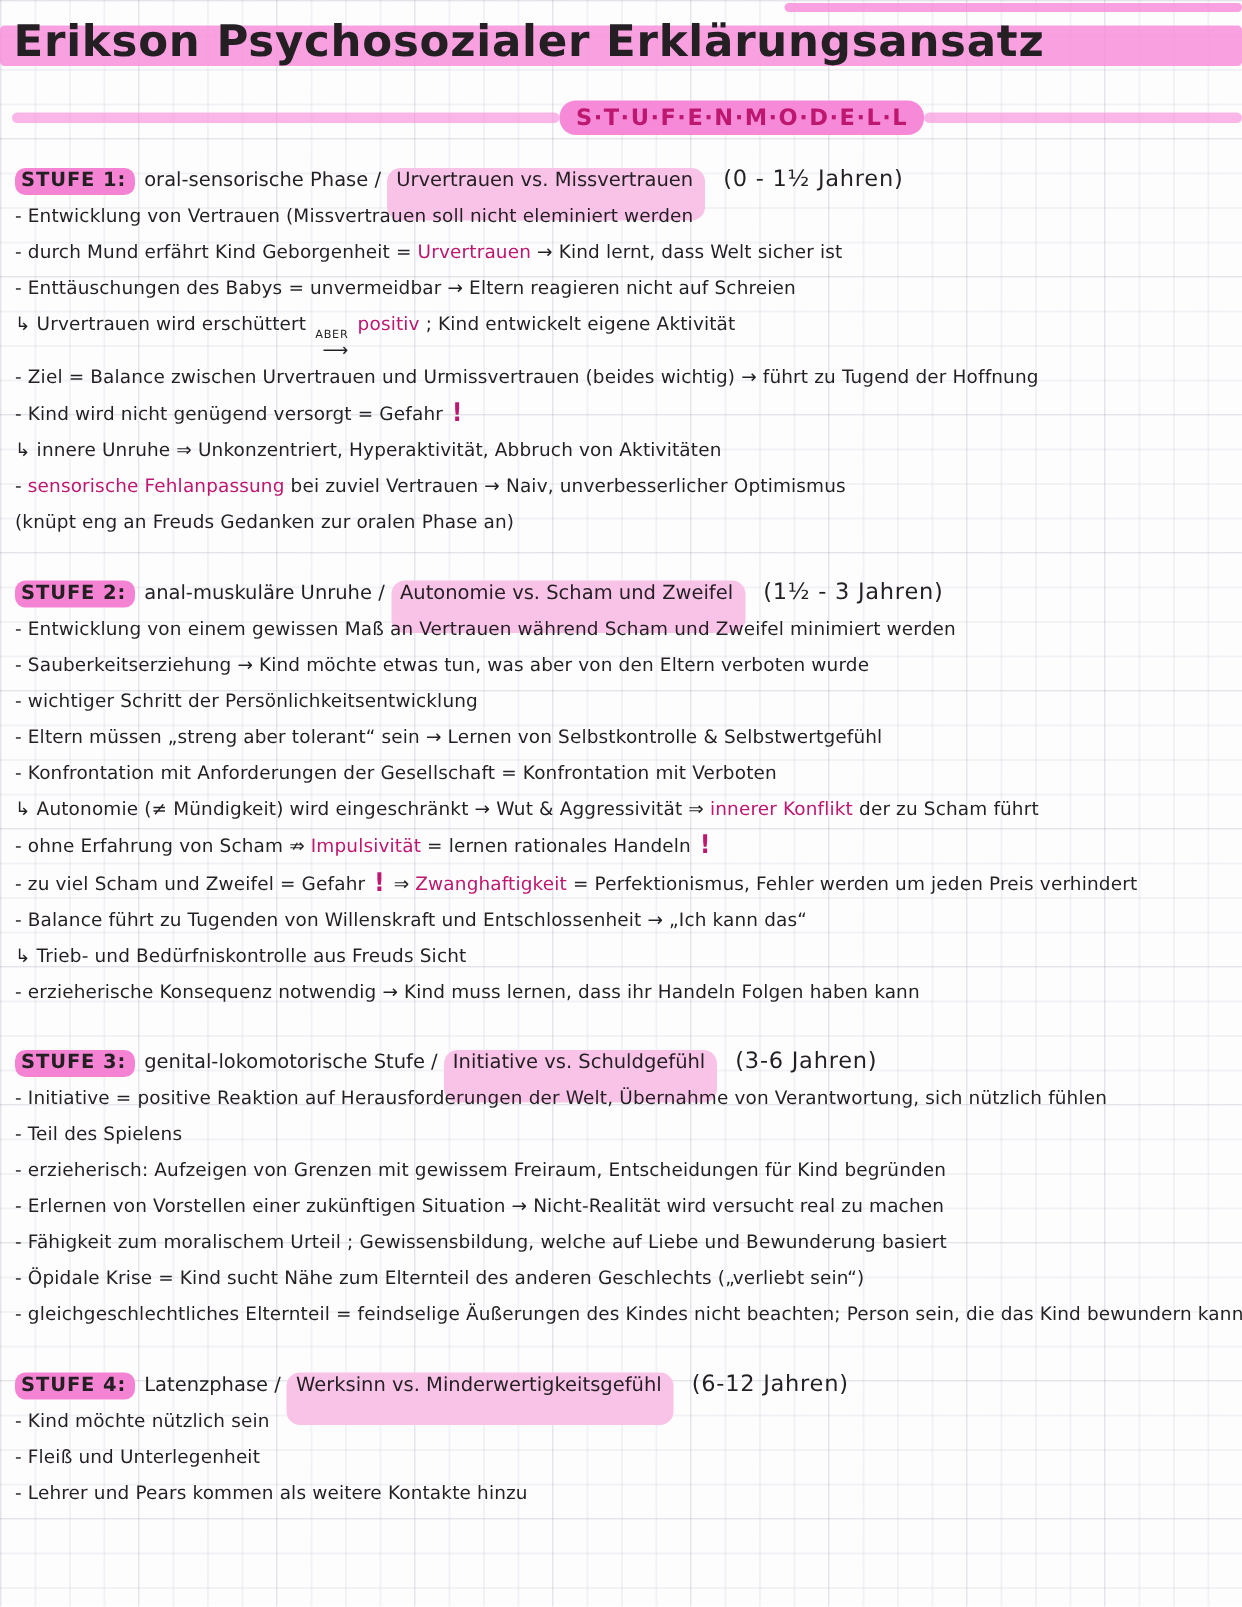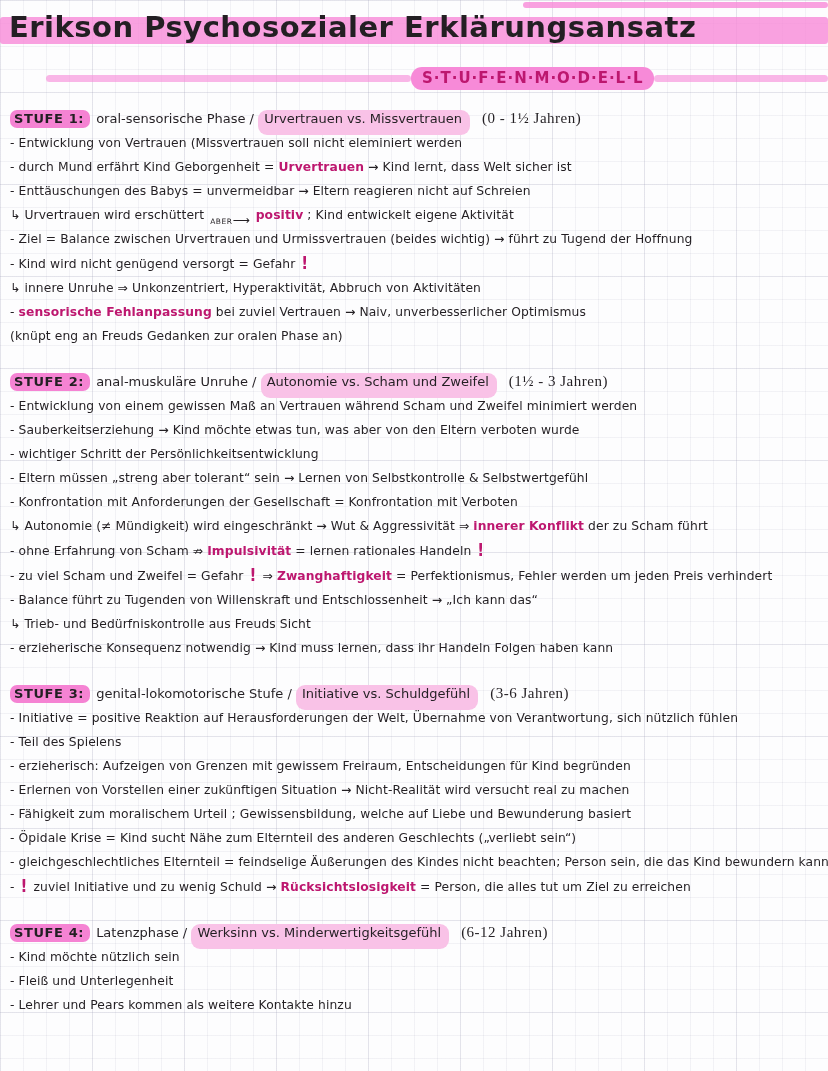--- a/index.html
+++ b/index.html
@@ -36,55 +36,55 @@
     position:absolute;left:0;right:0;top:17px;height:27px;
     background:var(--hl-strong);opacity:.8;border-radius:3px;
   }
   .page-title{
     position:relative;z-index:1;
     font-size:29px;font-weight:700;letter-spacing:.5px;
     padding-left:9px;line-height:1.5;
     white-space:nowrap;
   }
   .subtitle-row{
-    display:flex;align-items:center;margin-top:8px;height:24px;margin-left:38px;
+    display:flex;align-items:center;margin-top:8px;height:24px;
   }
   .sub-line{height:7px;background:var(--hl-strong);opacity:.62;border-radius:4px;}
   .sub-line.left{flex:0 0 365px;margin-left:8px;}
   .sub-line.right{flex:1;margin-right:0;}
   .sub-pill{
     background:var(--hl-strong);
     border-radius:11px;padding:2px 11px 3px;
     color:var(--ink-pink);font-weight:700;font-size:15px;letter-spacing:1px;
     white-space:nowrap;
   }
   .sections{padding:0 6px 0 10px;}
   .section{margin-top:25px;}
   .section:first-child{margin-top:20px;}
   .sec-header{font-size:13px;margin-bottom:4px;white-space:nowrap;}
   .sec-label{
     background:#f583d3;border-radius:7px;padding:1px 6px 2px 4px;
     font-weight:700;letter-spacing:.6px;
   }
   .sec-phase{margin-left:6px;}
   .sec-crisis{
-    background:var(--hl-light);border-radius:9px;padding:1px 8px 9px 6px;
+    background:var(--hl-light);border-radius:9px;padding:1px 8px 19px 6px;
   }
-  .sec-age{margin-left:12px;font-size:15px;font-weight:500;letter-spacing:.5px;font-family:Liberation Serif, serif;}
+  .sec-age{margin-left:12px;font-size:15px;font-weight:500;letter-spacing:.5px;}
   .line{
     font-size:12.3px;line-height:24px;letter-spacing:.1px;
     white-space:nowrap;
   }
-  .ink-pink{color:var(--ink-pink);font-weight:700;}
+  .ink-pink{color:var(--ink-pink);font-weight:400;}
   .bang{
     color:var(--ink-pink);font-weight:800;font-size:15px;
     display:inline-block;transform:scaleY(1.15);padding:0 2px;
   }
   .over-arrow{
-    display:inline-flex;flex-direction:row;align-items:flex-end;
+    display:inline-flex;flex-direction:column;align-items:flex-end;
     vertical-align:-5px;line-height:1;margin:0 2px;
   }
   .over-text{font-size:7.5px;letter-spacing:.5px;}
   .over-base{font-size:12px;}
 </style>
 </head>
 <body>
 
 <div class="page">
   <div class="top-stroke"></div>
@@ -132,21 +132,20 @@
       </div>
       <div class="section">
         <div class="sec-header"><span class="sec-label">STUFE 3:</span><span class="sec-phase">genital-lokomotorische Stufe / </span><span class="sec-crisis">Initiative vs. Schuldgefühl</span><span class="sec-age">(3-6 Jahren)</span></div>
         <div class="line"><span>- Initiative = positive Reaktion auf Herausforderungen der Welt, Übernahme von Verantwortung, sich nützlich fühlen</span></div>
         <div class="line"><span>- Teil des Spielens</span></div>
         <div class="line"><span>- erzieherisch: Aufzeigen von Grenzen mit gewissem Freiraum, Entscheidungen für Kind begründen</span></div>
         <div class="line"><span>- Erlernen von Vorstellen einer zukünftigen Situation → Nicht-Realität wird versucht real zu machen</span></div>
         <div class="line"><span>- Fähigkeit zum moralischem Urteil ; Gewissensbildung, welche auf Liebe und Bewunderung basiert</span></div>
         <div class="line"><span>- Öpidale Krise = Kind sucht Nähe zum Elternteil des anderen Geschlechts („verliebt sein“)</span></div>
         <div class="line"><span>- gleichgeschlechtliches Elternteil = feindselige Äußerungen des Kindes nicht beachten; Person sein, die das Kind bewundern kann</span></div>
-        <div class="line"><span>- </span><span class="bang">!</span><span> zuviel Initiative und zu wenig Schuld → </span><span class="ink-pink">Rücksichtslosigkeit</span><span> = Person, die alles tut um Ziel zu erreichen</span></div>
       </div>
       <div class="section">
         <div class="sec-header"><span class="sec-label">STUFE 4:</span><span class="sec-phase">Latenzphase / </span><span class="sec-crisis">Werksinn vs. Minderwertigkeitsgefühl</span><span class="sec-age">(6-12 Jahren)</span></div>
         <div class="line"><span>- Kind möchte nützlich sein</span></div>
         <div class="line"><span>- Fleiß und Unterlegenheit</span></div>
         <div class="line"><span>- Lehrer und Pears kommen als weitere Kontakte hinzu</span></div>
       </div>
     </div>
 </div>
 

